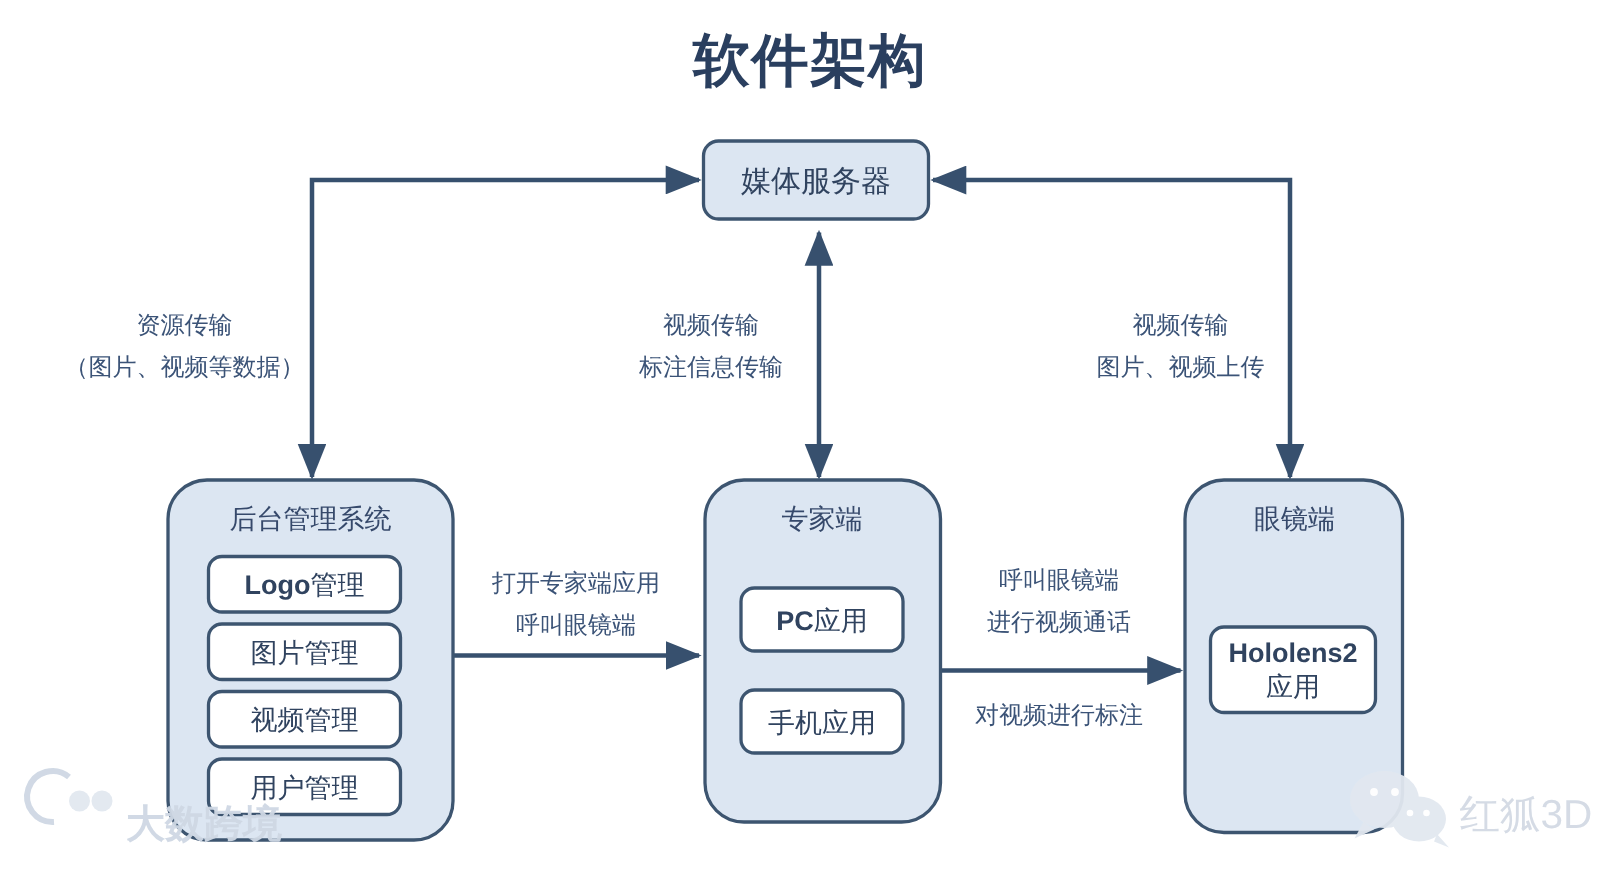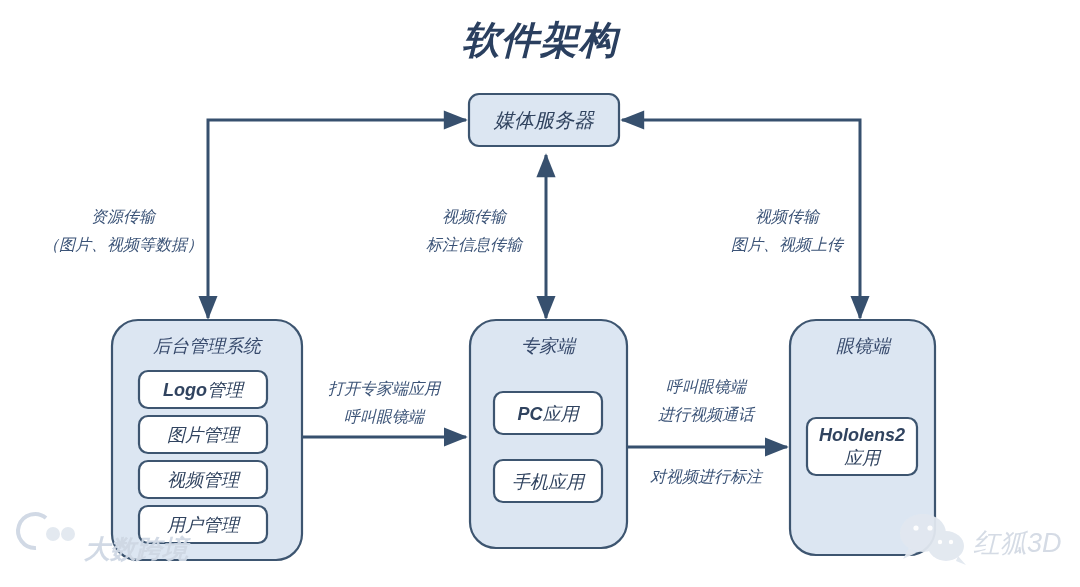--- a/index.html
+++ b/index.html
@@ -13,21 +13,20 @@
     position: relative;
     overflow: hidden;
     font-family: "Liberation Serif", "DejaVu Serif", serif;
     color: #2e4668;
   }
   #diagram-root {
     position: absolute;
     left: 0; top: 0;
     width: 1080px;
     height: 587px;
-    font-style: italic;
   }
   svg.diagram-svg {
     display: block;
     width: 1080px;
     height: 587px;
   }
   .page-title {
     font-family: "Liberation Sans", "DejaVu Sans", sans-serif;
     font-weight: bold;
     font-size: 38px;

